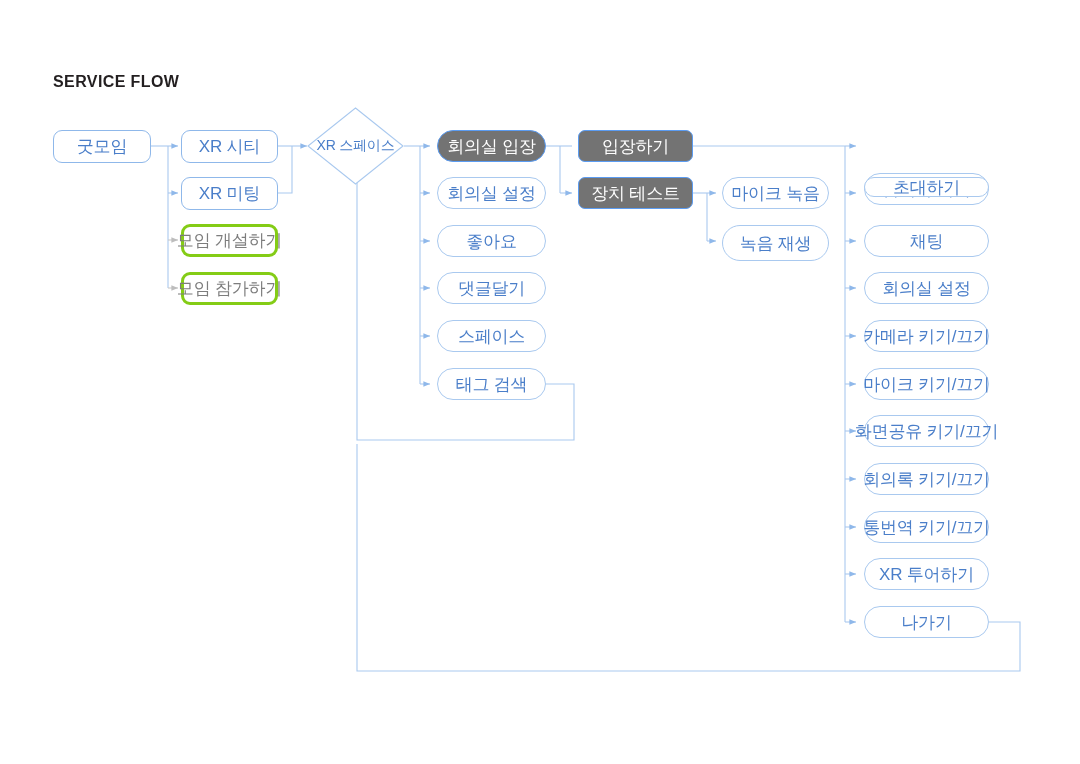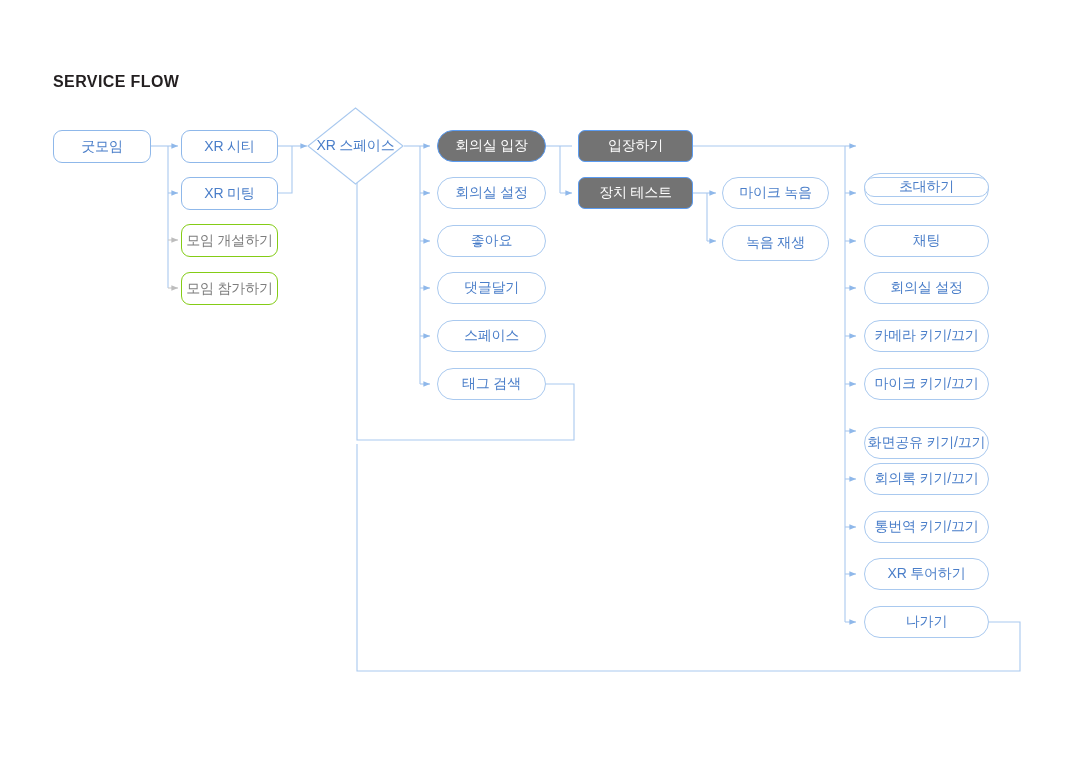--- a/index.html
+++ b/index.html
@@ -30,40 +30,40 @@
     letter-spacing: 0.4px;
     white-space: nowrap;
     text-align: center;
   }
   .node {
     position: absolute;
     box-sizing: border-box;
     display: flex;
     align-items: center;
     justify-content: center;
-    font-size: 14px;
+    font-size: 17px;
     letter-spacing: -0.2px;
     white-space: nowrap;
     text-align: center;
   }
   .node.pill        { border-radius: 999px; }
   .node.rounded     { border-radius: 9px; }
   .node.rect        { border-radius: 7px; }
   .node.outline-blue {
     border: 1px solid #a9c9ef;
     background: #ffffff;
     color: #4a7ec9;
   }
   .node.outline-blue-strong {
     border: 1.4px solid #8fb8ea;
     background: #ffffff;
     color: #4a7ec9;
   }
   .node.outline-gray {
-    border: 1px solid #84cc16;
+    border: 3px solid #84cc16;
     background: #ffffff;
     color: #7d7d7d;
   }
   .node.filled-blue {
     border: 1px solid #5b9cf2;
     background: #737373;
     color: #ffffff;
   }
   .diamond-wrap {
     position: absolute;
@@ -185,17 +185,17 @@
 
 <div class="node pill outline-blue" style="left:722px; top:177px; width:107px; height:32px;">마이크 녹음</div>
 <div class="node pill outline-blue" style="left:722px; top:225px; width:107px; height:36px;">녹음 재생</div>
 
 <div class="node pill outline-blue" style="left:864px; top:130px; width:125px; height:32px;margin-top:43px;">참여자 목록</div>
 <div class="node pill outline-blue" style="left:864px; top:177px; width:125px; height:20px;">초대하기</div>
 <div class="node pill outline-blue" style="left:864px; top:225px; width:125px; height:32px;">채팅</div>
 <div class="node pill outline-blue" style="left:864px; top:272px; width:125px; height:32px;">회의실 설정</div>
 <div class="node pill outline-blue" style="left:864px; top:320px; width:125px; height:32px;">카메라 키기/끄기</div>
 <div class="node pill outline-blue" style="left:864px; top:368px; width:125px; height:32px;">마이크 키기/끄기</div>
-<div class="node pill outline-blue" style="left:864px; top:415px; width:125px; height:32px;margin-top:12px;">화면공유 키기/끄기</div>
+<div class="node pill outline-blue" style="left:864px; top:415px; width:125px; height:32px;">화면공유 키기/끄기</div>
 <div class="node pill outline-blue" style="left:864px; top:463px; width:125px; height:32px;">회의록 키기/끄기</div>
 <div class="node pill outline-blue" style="left:864px; top:511px; width:125px; height:32px;">통번역 키기/끄기</div>
 <div class="node pill outline-blue" style="left:864px; top:558px; width:125px; height:32px;">XR 투어하기</div>
 <div class="node pill outline-blue" style="left:864px; top:606px; width:125px; height:32px;">나가기</div>
 
 </body></html>

